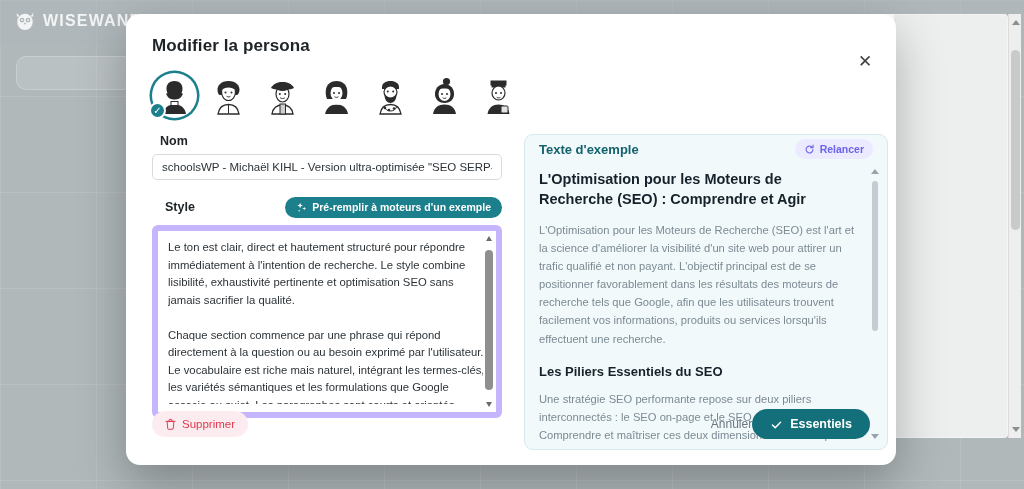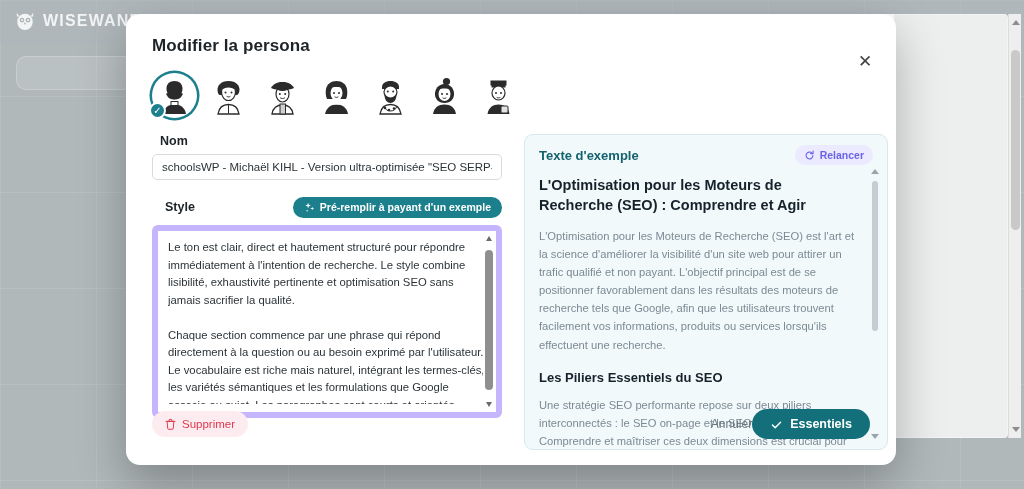--- a/index.html
+++ b/index.html
@@ -113,21 +113,21 @@
   .ta-scroll {
     position:absolute; right:1px; top:1px; width:12px; bottom:1px; background:#fff;
   }
   .ta-scroll .thumb { position:absolute;left:2px;top:18px;width:8px;height:140px;background:#8f8f8f;border-radius:4px;}
   .ta-scroll .au{position:absolute;left:3px;top:4px;width:0;height:0;border-left:3px solid transparent;border-right:3px solid transparent;border-bottom:5px solid #6b6b6b;}
   .ta-scroll .ad{position:absolute;left:3px;bottom:4px;width:0;height:0;border-left:3px solid transparent;border-right:3px solid transparent;border-top:5px solid #6b6b6b;}
 
   
   .sample-card {
     width:364px; height:316px; background:#f2f9fb; border:1px solid #d6e9ef;
-    border-radius:9px; padding:10px 14px 10px 14px; position:relative; overflow:hidden;
+    border-radius:9px; padding:4px 14px 10px 14px; position:relative; overflow:hidden;
   }
   .sample-head { display:flex; align-items:center; justify-content:space-between; }
   .sample-title { font-size:13px; font-weight:700; color:#13626e; }
   .relaunch-btn {
     background:#eceaff; color:#6b63e8; border:none; border-radius:11px;
     height:20px; padding:0 9px; font-size:10.5px; font-weight:600;
     display:flex;align-items:center;gap:5px;cursor:pointer;
     font-family:"Liberation Sans",sans-serif;
   }
   .sample-body { margin-top:11px; width:318px; }
@@ -309,21 +309,21 @@
       <input class="name-input" type="text" value="schoolsWP - Michaël KIHL - Version ultra-optimisée &quot;SEO SERP-first&quot;" style="">
 
       <div class="style-row">
         <span class="field-label" style="margin:5px">Style</span>
         <button class="prefill-btn">
           <svg width="11" height="11" viewBox="0 0 16 16">
             <path fill="#ffffff" d="M6 1l1.1 3.1L10 5l-2.9 1L6 9 4.9 6 2 5l2.9-.9z"></path>
             <path fill="#ffffff" d="M12 7l.7 1.9L15 9.5l-2.3.6L12 12l-.7-1.9L9 9.5l2.3-.6z"></path>
             <path fill="#ffffff" d="M4.5 11l.5 1.4 1.5.4-1.5.4L4.5 15 4 13.2 2.5 12.8l1.5-.4z"></path>
           </svg>
-          <span>Pré-remplir à payant d'un exemple</span>
+          <span>Pré-remplir à moteurs d'un exemple</span>
         </button>
       </div>
 
       <div class="style-box">
         <div class="style-text">Le ton est clair, direct et hautement structuré pour répondre immédiatement à l'intention de recherche. Le style combine lisibilité, exhaustivité pertinente et optimisation SEO sans jamais sacrifier la qualité.
 
 Chaque section commence par une phrase qui répond directement à la question ou au besoin exprimé par l'utilisateur. Le vocabulaire est riche mais naturel, intégrant les termes-clés, les variétés sémantiques et les formulations que Google associe au sujet. Les paragraphes sont courts et orientés “résolution de problème”.
 
 La structure suit un schéma SEO optimal :
 

